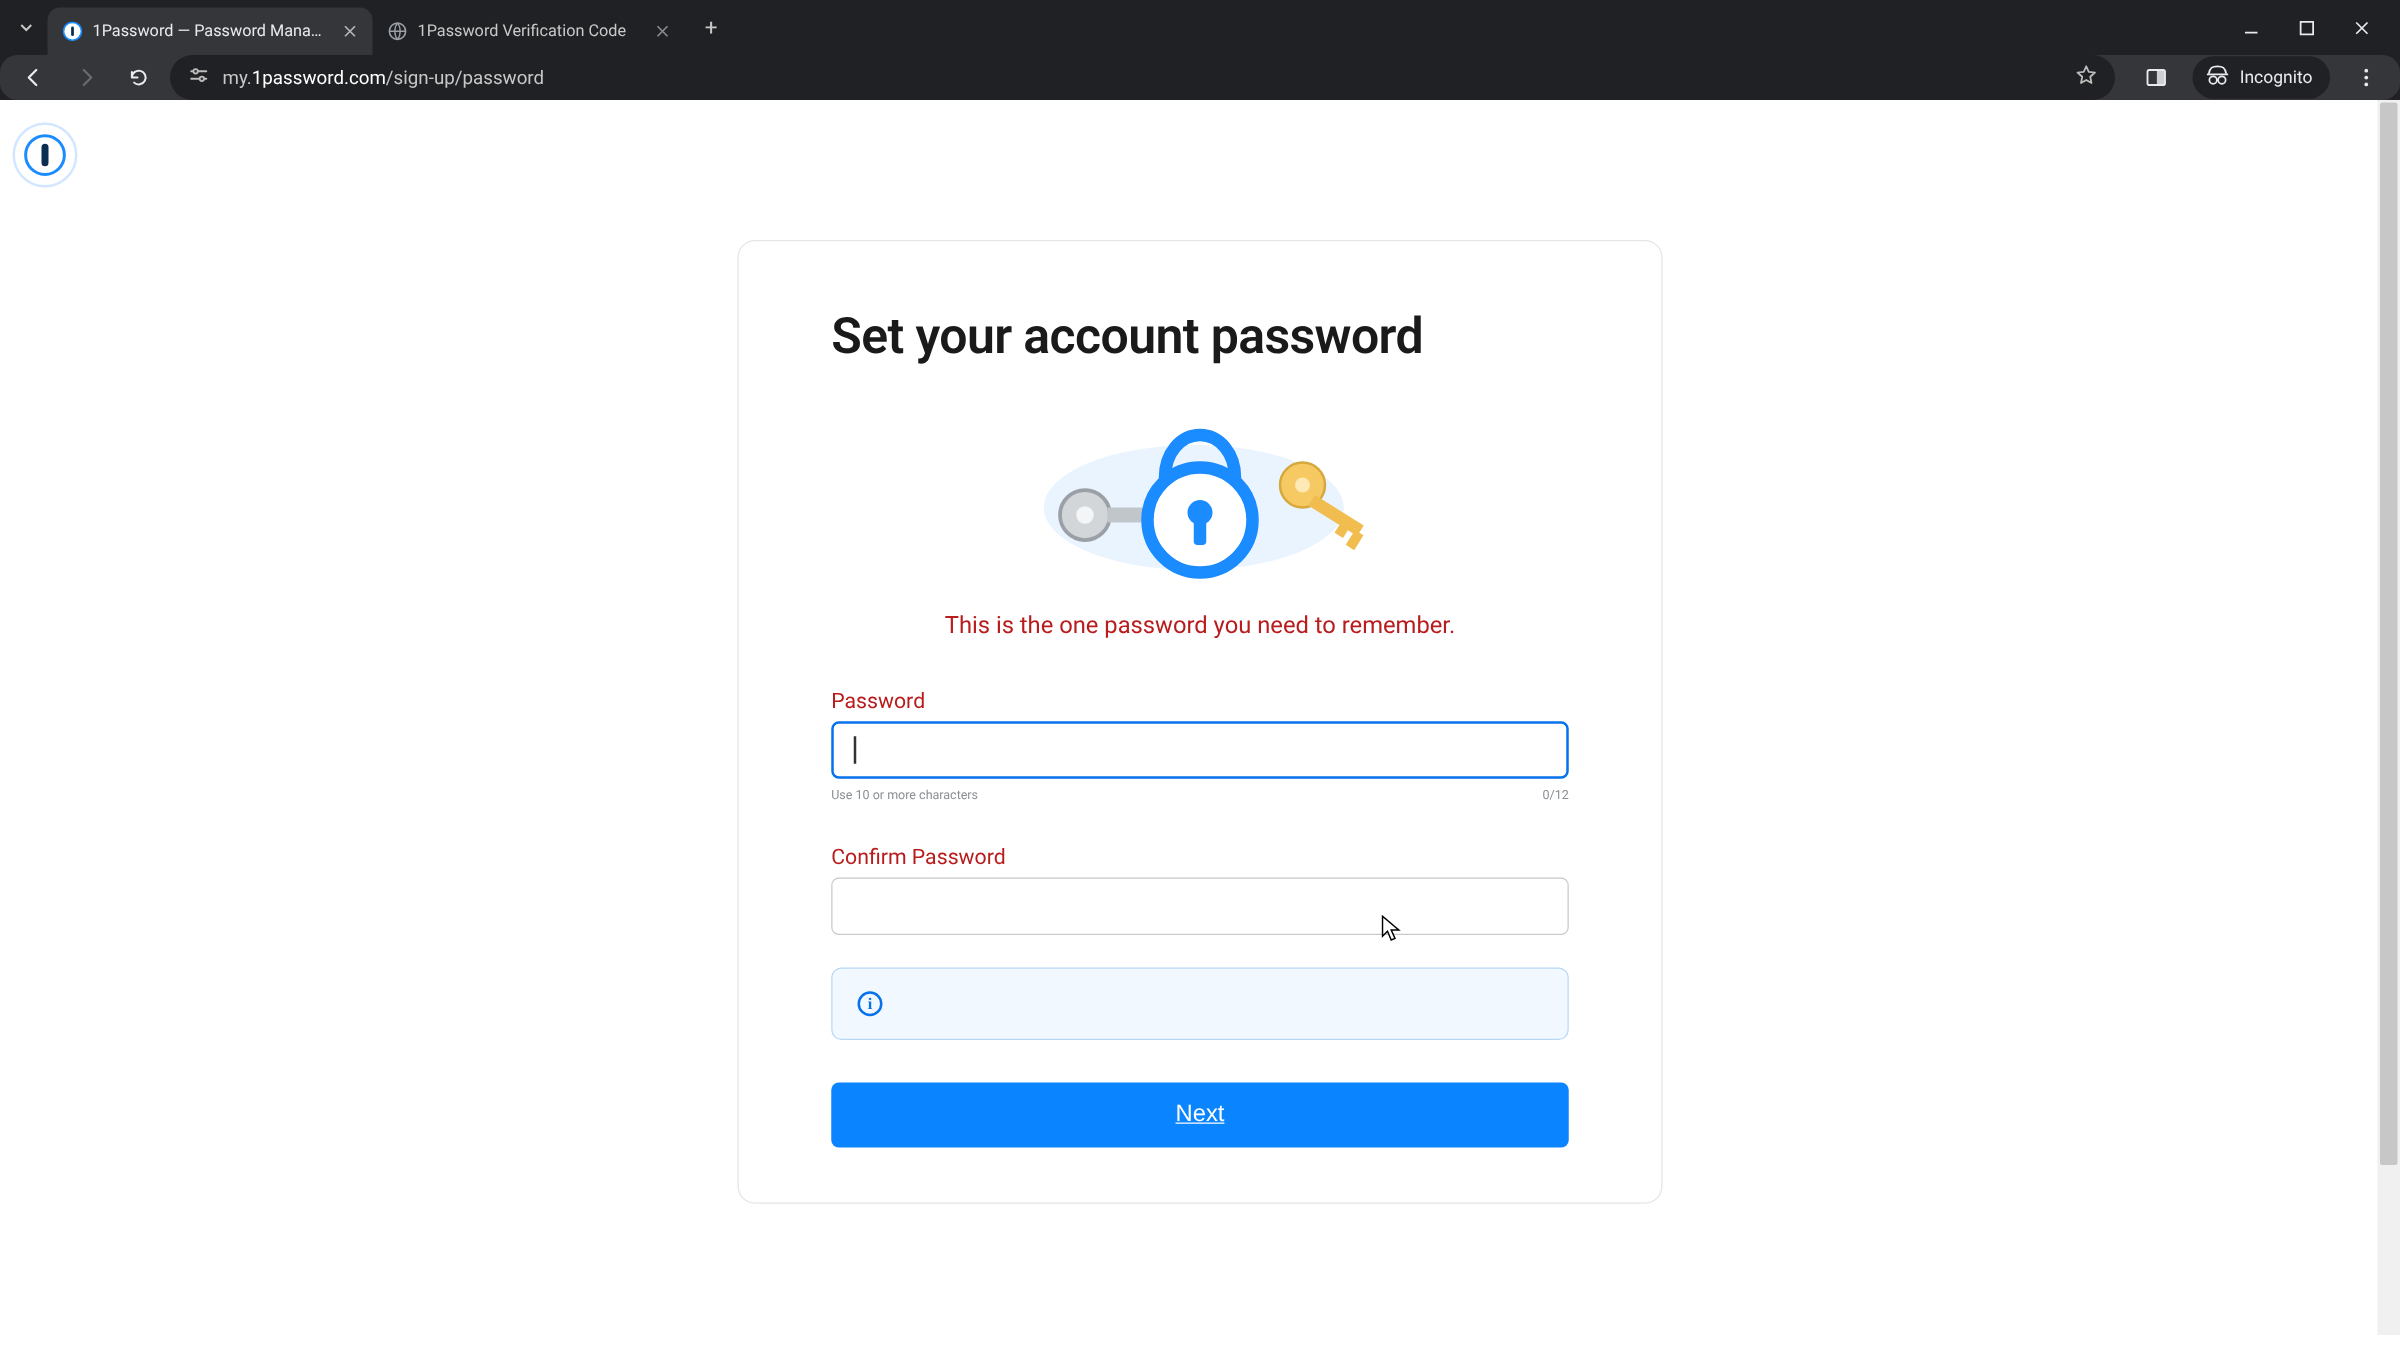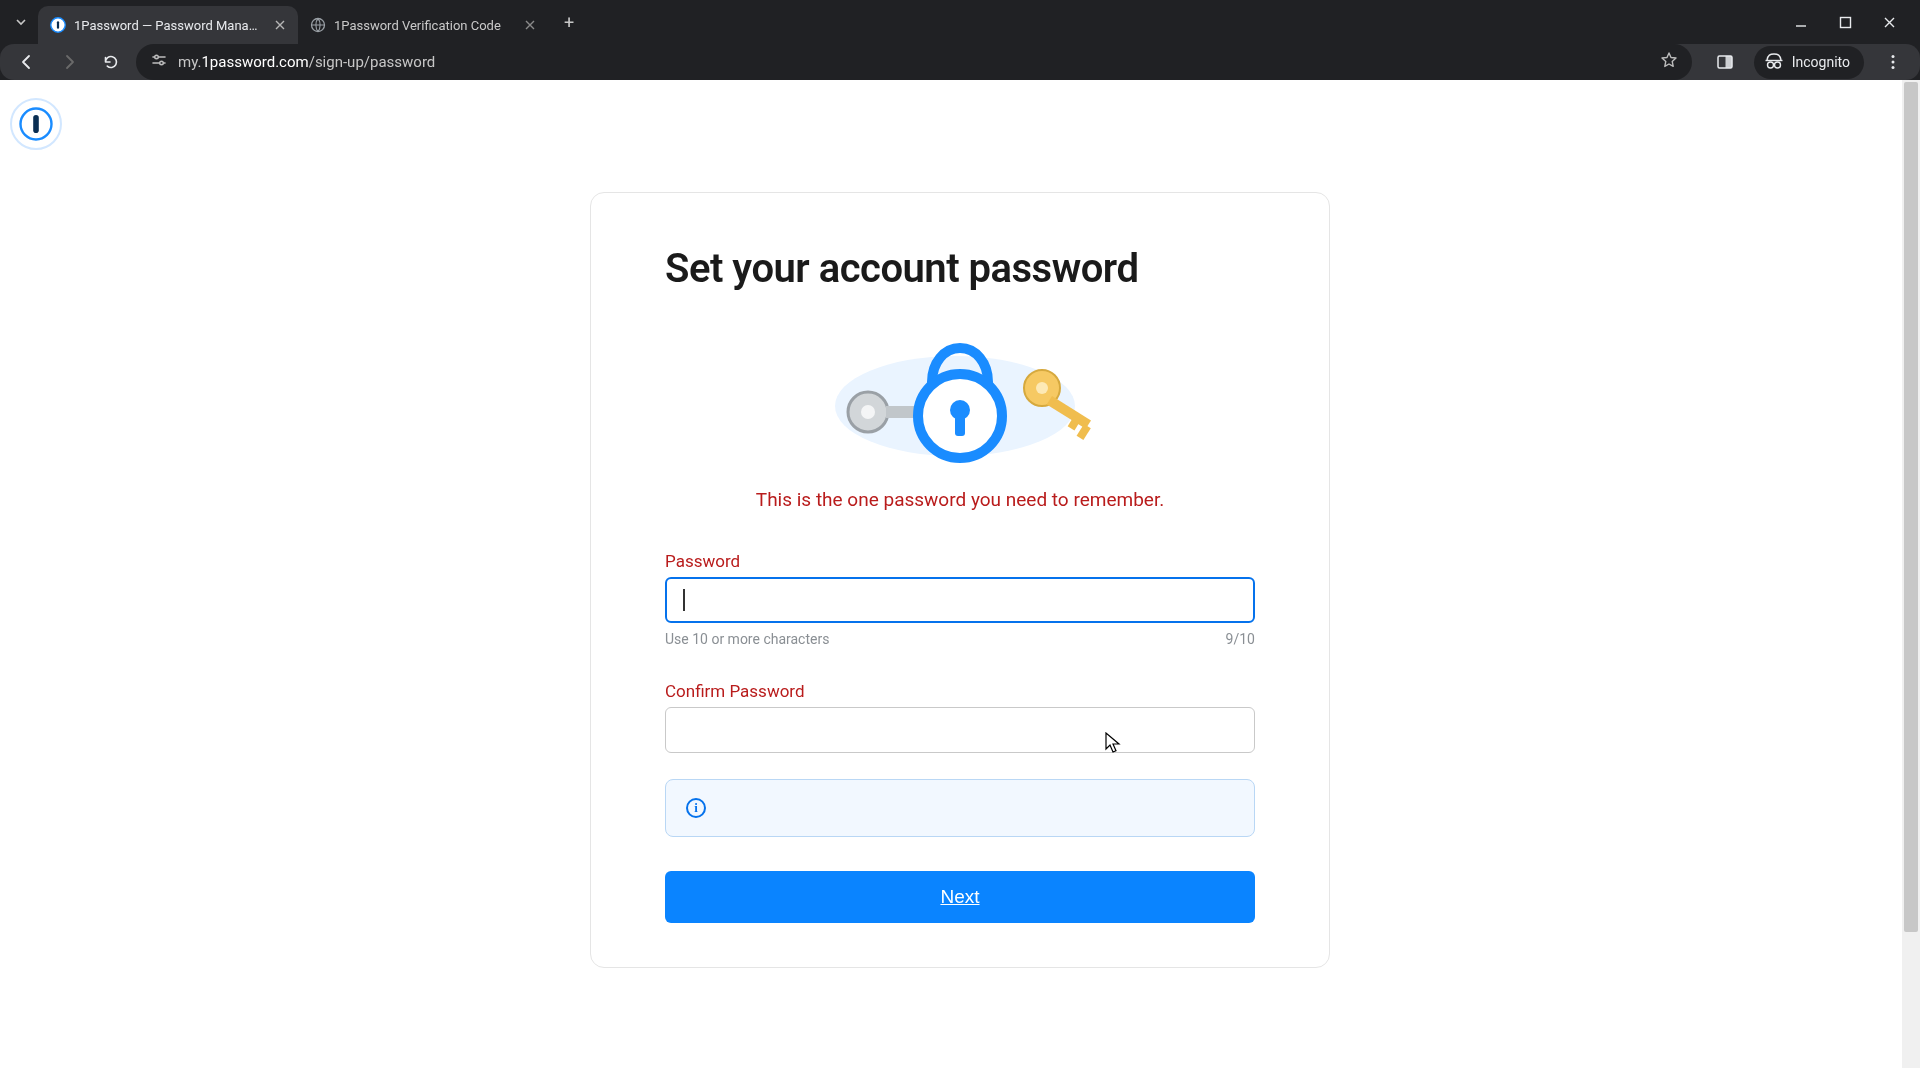--- a/index.html
+++ b/index.html
@@ -157,21 +157,21 @@
   .text-input.focused {
     border:2px solid #0572ec;
   }
   .caret {
     position:absolute; left:18px; top:50%; transform:translateY(-50%);
     width:1.5px; height:22px; background:#333;
   }
   .field-wrap { position:relative; }
   .hint-row {
     display:flex; justify-content:space-between;
-    font-size:14px; color:#8a8f94;
+    font-size:10px; color:#8a8f94;
     margin-top:8px;
     margin-bottom:34px;
   }
   .spacer-below-confirm { height:26px; }
   .info-box {
     border:1px solid #b9d7f5;
     background:#f2f8ff;
     border-radius:8px;
     padding:18px 20px;
     display:flex; gap:14px;
@@ -376,21 +376,21 @@
 
     <div class="subtitle">This is the one password you need to remember.</div>
 
     <div class="field-label">Password</div>
     <div class="field-wrap">
       <input type="password" class="text-input focused" value="" style="">
       <div class="caret"></div>
     </div>
     <div class="hint-row">
       <span>Use 10 or more characters</span>
-      <span>9/10</span>
+      <span>0/12</span>
     </div>
 
     <div class="field-label">Confirm Password</div>
     <input type="password" class="text-input" value="" style="">
     <div class="spacer-below-confirm"></div>
 
     <div class="info-box">
       <div class="info-icon">i</div>
     </div>
 

